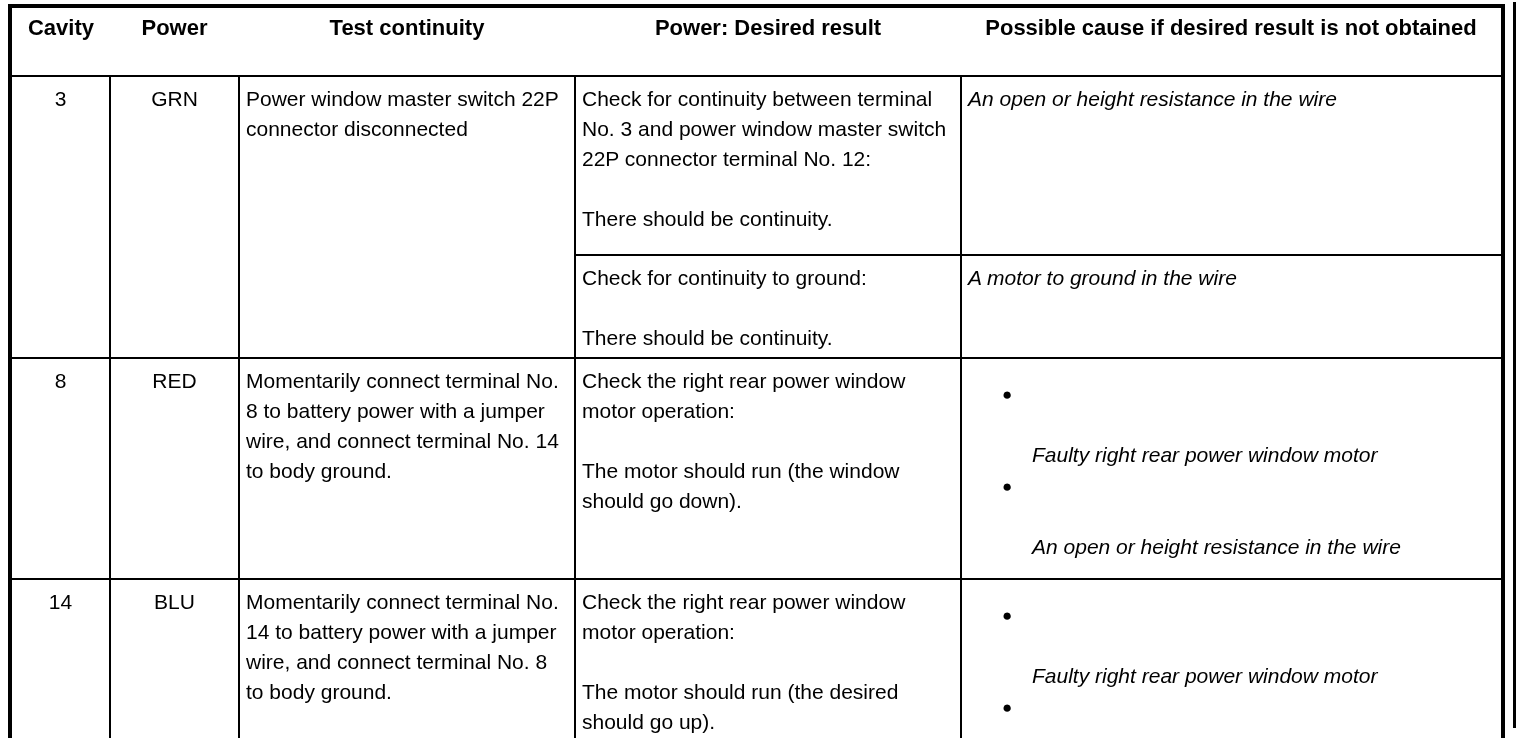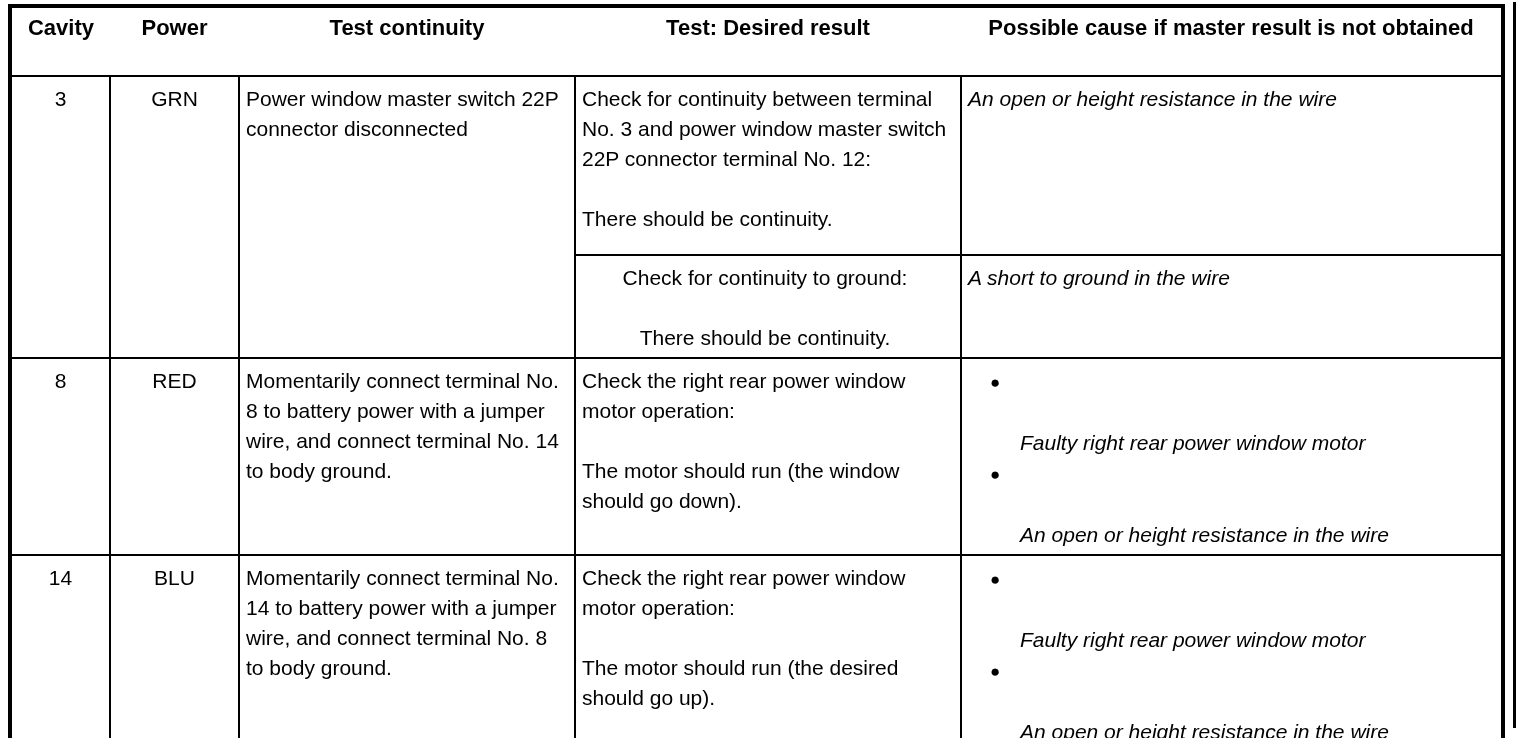--- a/index.html
+++ b/index.html
@@ -101,21 +101,21 @@
     padding: 7px 0 4px 6px;
     font-style: italic;
   }
 
   .para { margin: 0; }
   .spacer-line { height: 30px; }
 
   
   ul.cause-list {
     list-style: none;
-    margin: 0;
+    margin: 12px;
     padding: 0;
   }
   ul.cause-list > li {
     margin: 0;
     padding: 0;
   }
   .bullet-mark {
     display: block;
     font-size: 21px;
     line-height: 30px;
@@ -147,49 +147,49 @@
       <col class="c-cond">
       <col class="c-test">
       <col class="c-cause">
     </colgroup>
 
     <thead>
       <tr>
         <th>Cavity</th>
         <th>Power</th>
         <th>Test continuity</th>
-        <th>Test: Desired result</th>
-        <th>Possible cause if master result is not obtained</th>
+        <th>Power: Desired result</th>
+        <th>Possible cause if desired result is not obtained</th>
       </tr>
     </thead>
 
     <tbody>
 
       <tr>
         <td class="cavity" rowspan="2">3</td>
         <td class="wire" rowspan="2">GRN</td>
         <td class="cell-text" rowspan="2">Power window master switch 22P connector disconnected</td>
         <td class="cell-text" style="height:179px;">
           <p class="para">Check for continuity between terminal No. 3 and power window master switch 22P connector terminal No. 12:</p>
           <div class="spacer-line"></div>
           <p class="para">There should be continuity.</p>
         </td>
         <td class="cause">
           <p class="para">An open or height resistance in the wire</p>
         </td>
       </tr>
 
       <tr>
-        <td class="cell-text" style="height:94px;text-align:center;">
+        <td class="cell-text" style="height:94px;">
           <p class="para">Check for continuity to ground:</p>
           <div class="spacer-line"></div>
           <p class="para">There should be continuity.</p>
         </td>
         <td class="cause">
-          <p class="para">A short to ground in the wire</p>
+          <p class="para">A motor to ground in the wire</p>
         </td>
       </tr>
 
       <tr>
         <td class="cavity">8</td>
         <td class="wire">RED</td>
         <td class="cell-text nowrap-fix">Momentarily connect terminal No. 8 to battery power with a jumper wire, and connect terminal No. 14   to body ground.</td>
         <td class="cell-text" style="height:191px;">
           <p class="para">Check the right rear power window motor operation:</p>
           <div class="spacer-line"></div>

